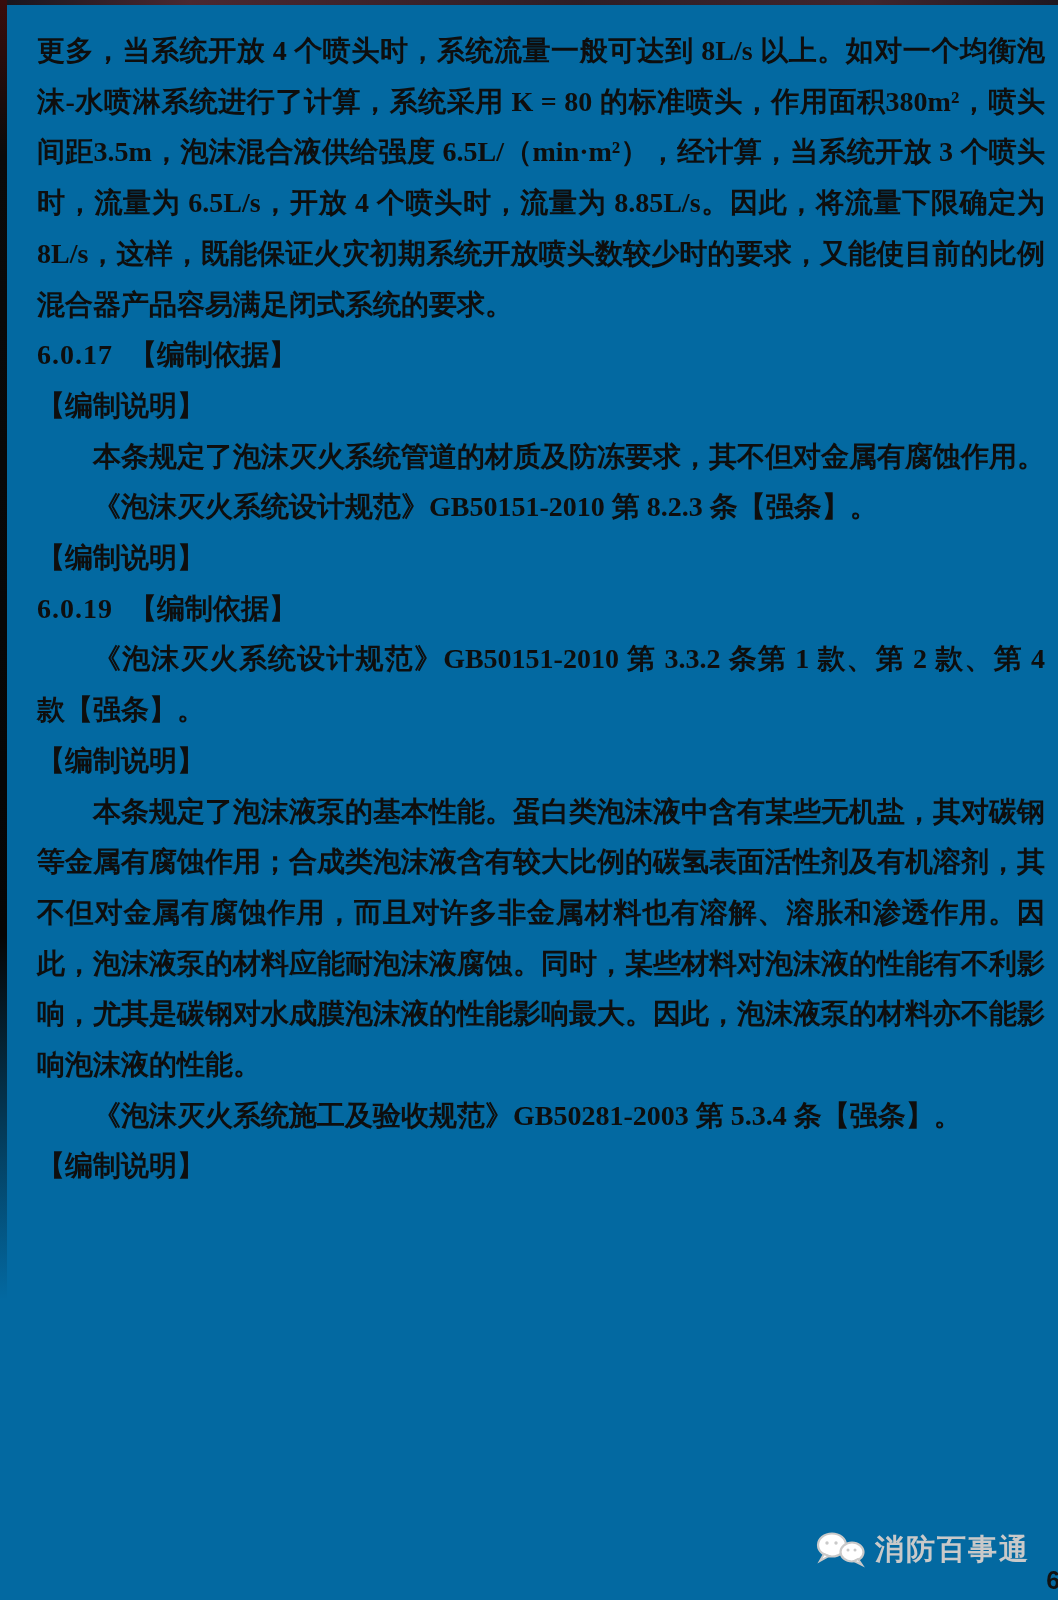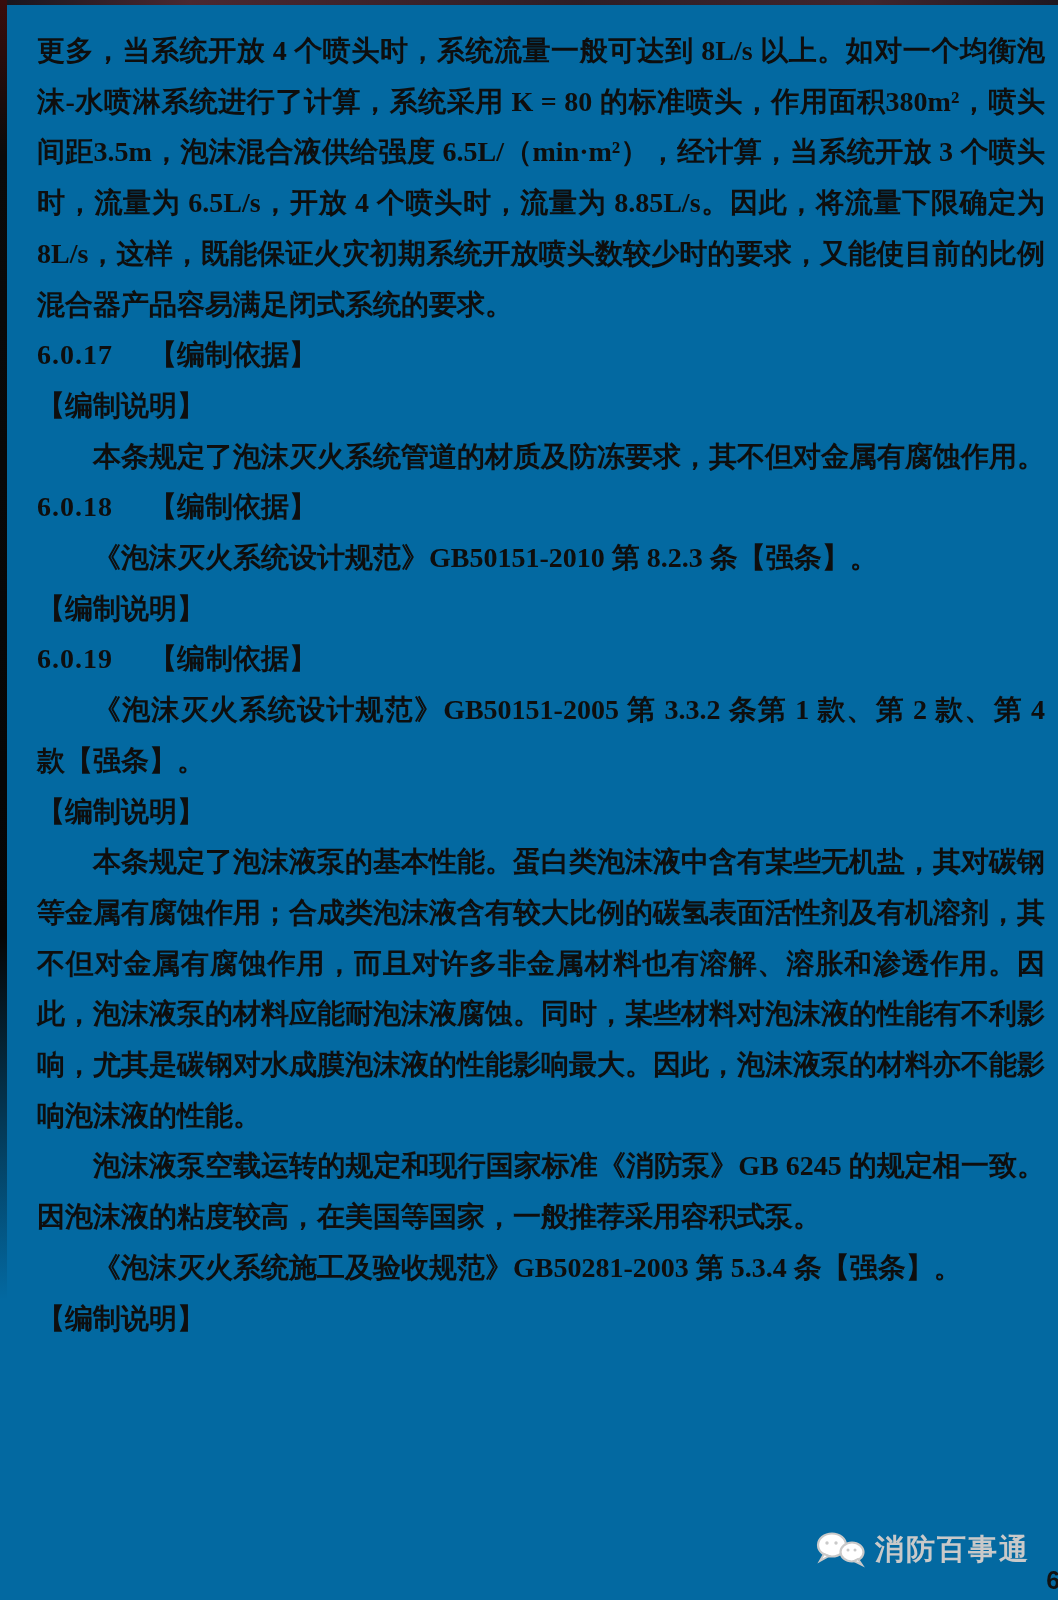--- a/index.html
+++ b/index.html
@@ -27,21 +27,21 @@
   }
   .para{
     margin:0;
     font-size:28px;
     line-height:50.7px;
     font-weight:600;
     text-align:justify;
     letter-spacing:0;
   }
   .para.indent{text-indent:2em;}
-  .clause .num{margin-right:36px;letter-spacing:1px;}
+  .clause .num{margin-right:16px;letter-spacing:1px;}
   
   .watermark{
     position:absolute;top:1530px;right:28px;
     display:flex;align-items:center;gap:8px;
     color:#c9c9c9;font-size:29px;font-weight:600;
     letter-spacing:2px;
     user-select:none;
   }
   .watermark svg{display:block;}
   .pagenum{
@@ -58,29 +58,27 @@
   <div class="edge-top"></div>
   <div class="edge-left"></div>
 
   <main class="content">
     <p class="para">更多，当系统开放 4 个喷头时，系统流量一般可达到 8L/s 以上。如对一个均衡泡沫-水喷淋系统进行了计算，系统采用 K = 80 的标准喷头，作用面积380m²，喷头间距3.5m，泡沫混合液供给强度 6.5L/（min·m²），经计算，当系统开放 3 个喷头时，流量为 6.5L/s，开放 4 个喷头时，流量为 8.85L/s。因此，将流量下限确定为 8L/s，这样，既能保证火灾初期系统开放喷头数较少时的要求，又能使目前的比例混合器产品容易满足闭式系统的要求。</p>
 
     <p class="para clause"><span class="num">6.0.17</span><span>【编制依据】</span></p>
     <p class="para">【编制说明】</p>
     <p class="para indent">本条规定了泡沫灭火系统管道的材质及防冻要求，其不但对金属有腐蚀作用。</p>
 
-    <p class="para clause"><span class="num">6.0.18</span><span>【编制依据】</span></p>
     <p class="para indent">《泡沫灭火系统设计规范》GB50151-2010 第 8.2.3 条【强条】。</p>
     <p class="para">【编制说明】</p>
 
     <p class="para clause"><span class="num">6.0.19</span><span>【编制依据】</span></p>
-    <p class="para indent">《泡沫灭火系统设计规范》GB50151-2005 第 3.3.2 条第 1 款、第 2 款、第 4 款【强条】。</p>
+    <p class="para indent">《泡沫灭火系统设计规范》GB50151-2010 第 3.3.2 条第 1 款、第 2 款、第 4 款【强条】。</p>
     <p class="para">【编制说明】</p>
     <p class="para indent">本条规定了泡沫液泵的基本性能。蛋白类泡沫液中含有某些无机盐，其对碳钢等金属有腐蚀作用；合成类泡沫液含有较大比例的碳氢表面活性剂及有机溶剂，其不但对金属有腐蚀作用，而且对许多非金属材料也有溶解、溶胀和渗透作用。因此，泡沫液泵的材料应能耐泡沫液腐蚀。同时，某些材料对泡沫液的性能有不利影响，尤其是碳钢对水成膜泡沫液的性能影响最大。因此，泡沫液泵的材料亦不能影响泡沫液的性能。</p>
-    <p class="para indent">泡沫液泵空载运转的规定和现行国家标准《消防泵》GB 6245 的规定相一致。因泡沫液的粘度较高，在美国等国家，一般推荐采用容积式泵。</p>
 
     <p class="para indent">《泡沫灭火系统施工及验收规范》GB50281-2003 第 5.3.4 条【强条】。</p>
     <p class="para">【编制说明】</p>
   </main>
 
   <div class="watermark">
     <span>
       <svg width="52" height="40" viewBox="0 0 52 40" fill="none" xmlns="http://www.w3.org/2000/svg">
         <ellipse cx="17" cy="15" rx="14" ry="11.5" stroke="#c9c9c9" stroke-width="2.2" fill="#ffffff"></ellipse>
         <path d="M9 24 L5 31 L14 26 Z" fill="#ffffff" stroke="#c9c9c9" stroke-width="2"></path>

